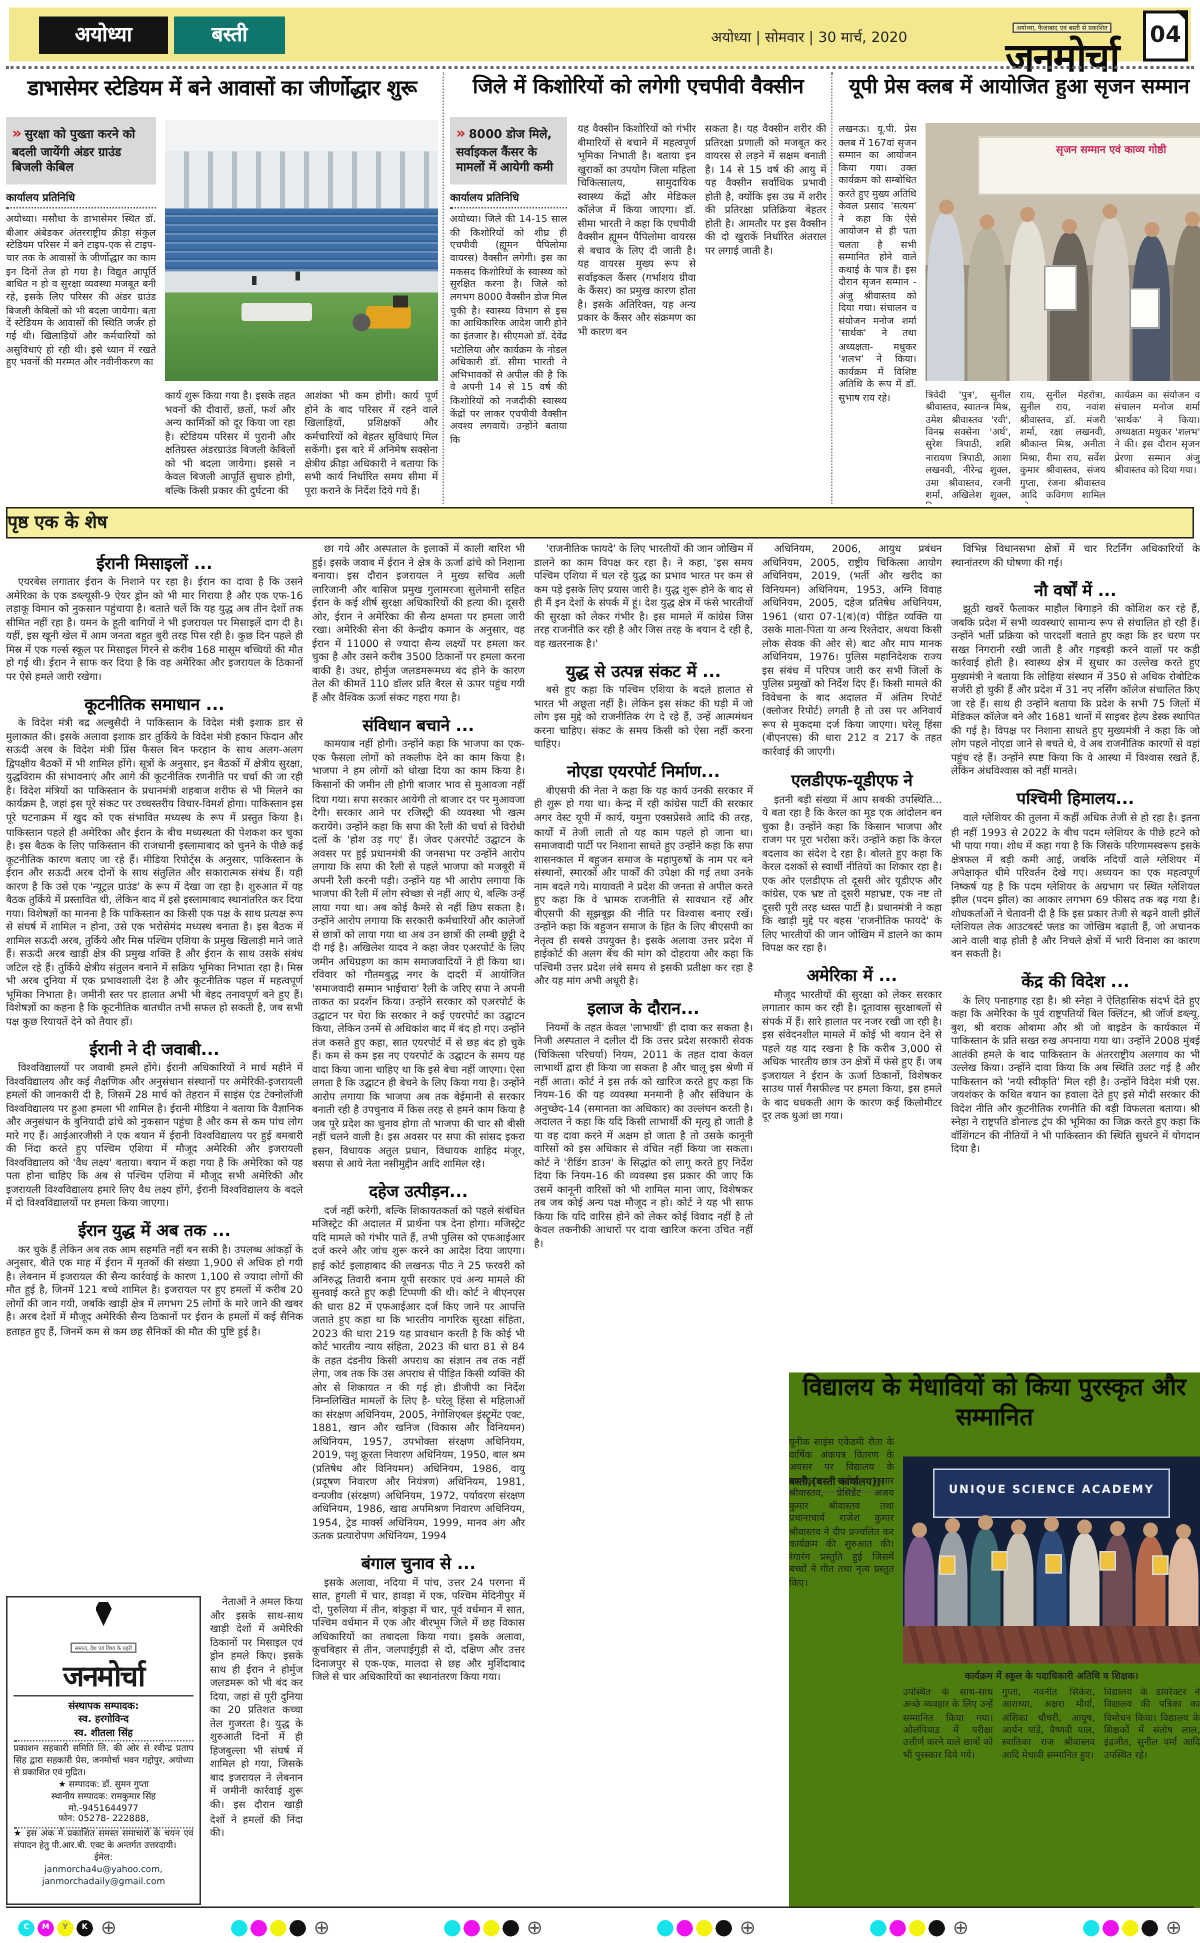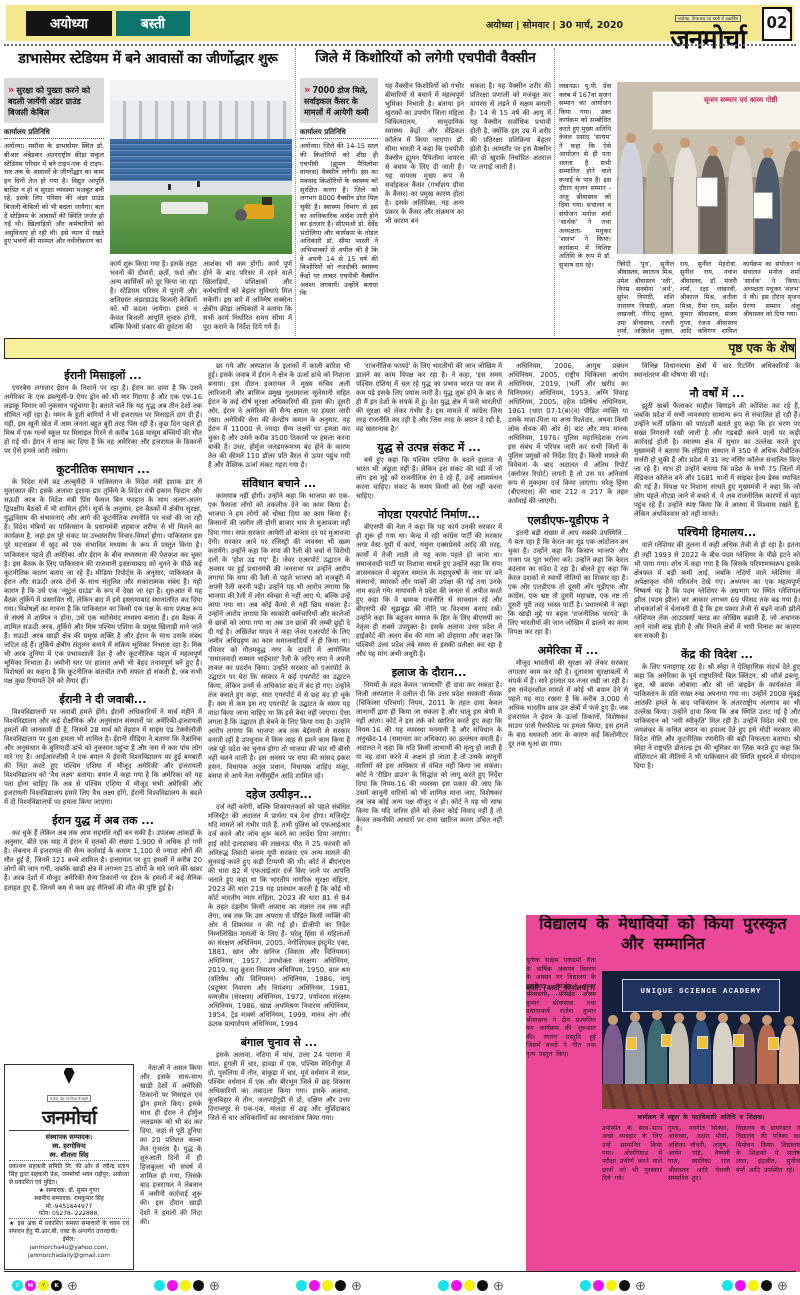--- a/index.html
+++ b/index.html
@@ -4,21 +4,21 @@
 <style>
   html,body{margin:0;padding:0;background:#fff;}
   .page{position:relative;width:800px;height:1295px;background:#fff;overflow:hidden;
         font-family:"DejaVu Sans",sans-serif;color:#1a1a1a;}
   
   .masthead{position:absolute;top:5px;left:6px;right:6px;height:36px;background:#f3e88e;}
   .tab{position:absolute;top:6px;height:25px;line-height:25px;text-align:center;color:#fff;
        font-weight:bold;font-size:13.5px;}
   .tab-black{left:20px;width:86px;background:#141414;}
   .tab-gray{left:110px;width:74px;background:#0f766e;}
-  .dateline{position:absolute;top:13px;left:480px;font-size:9.5px;font-weight:bold;color:#222;}
+  .dateline{position:absolute;top:13px;left:468px;font-size:9.5px;font-weight:normal;color:#222;}
   .brand{position:absolute;top:0;left:640px;width:124px;text-align:center;}
   .brand-tagline{font-size:4.2px;color:#222;border:0.5px solid #555;display:inline-block;
                  padding:0 2px;background:#f8f2b5;margin-top:1px;}
   .brand-title{font-size:26px;font-weight:900;color:#0c0c0c;line-height:30px;letter-spacing:-1px;}
   .pagenum{position:absolute;top:2px;right:2px;width:26px;height:30px;background:#fff;
            border:2px solid #111;font-size:15px;font-weight:bold;text-align:center;line-height:28px;}
   .pagenum::after{content:"";position:absolute;top:-2px;right:-2px;border-left:8px solid transparent;
            border-top:8px solid #111;}
   .rule-dotted{position:absolute;top:44px;left:4px;right:4px;border-top:2px dotted #666;}
   
@@ -59,40 +59,40 @@
   .ph-school .floor{position:absolute;bottom:0;left:0;right:0;height:18%;
       background:repeating-linear-gradient(75deg,#7c4437 0 10px,#6a382e 10px 14px);}
   .ph-school .banner{position:absolute;top:6%;left:10%;right:10%;height:22%;background:#20335f;
       border:1px solid #cfd6e6;text-align:center;}
   .ph-school .banner span{font-size:7.5px;font-weight:bold;color:#eef1f8;letter-spacing:1px;line-height:2.2;}
   .ph-school .crowd{position:absolute;bottom:14%;left:0;right:0;height:52%;display:flex;align-items:flex-end;}
   .book{position:absolute;width:9px;height:11px;background:#f0c23c;border:1px solid #d8d8d8;}
   .caption{font-size:6.3px;text-align:center;font-weight:bold;color:#222;}
   
   .rest-banner{position:absolute;top:338px;left:4px;right:4px;height:19px;background:#f5ef9e;
-      border:1.5px solid #222;text-align:right;font-size:12px;font-weight:800;line-height:18px;}
+      border:1.5px solid #222;text-align:left;font-size:12px;font-weight:800;line-height:18px;}
   .continuation{position:absolute;top:362px;left:4px;right:4px;height:910px;}
   .col{position:absolute;overflow:hidden;}
   .col h3{font-size:11px;font-weight:800;text-align:center;margin:5px 0 2px;color:#0d0d0d;}
   .col p{font-size:6.8px;line-height:1.33;text-align:justify;margin:0 0 2px;color:#1d1d1d;text-indent:8px;}
   
   .imprint{position:absolute;left:0;top:702px;width:130px;height:206px;border:1.5px solid #333;
       padding:3px 4px;box-sizing:border-box;text-align:center;overflow:hidden;}
   .imprint .nib{width:11px;height:16px;background:#111;margin:0 auto 1px;
       clip-path:polygon(50% 100%,100% 28%,78% 0,22% 0,0 28%);}
   .imprint .tagbox{font-size:3.5px;border:0.5px solid #777;display:inline-block;padding:0 2px;color:#333;}
   .imprint .logo{font-size:19px;font-weight:900;letter-spacing:-1px;border-bottom:1px solid #444;margin-bottom:2px;}
   .imprint-lines div{font-size:5.9px;line-height:1.35;text-align:center;color:#111;}
   .imprint-lines div:nth-child(1),.imprint-lines div:nth-child(2),.imprint-lines div:nth-child(3)
       {font-weight:bold;font-size:6.6px;}
   .imprint-lines div:nth-child(4){text-align:justify;border-top:1px dotted #666;padding-top:2px;}
   .imprint-lines div:nth-child(9){border-top:1px dotted #666;padding-top:1px;text-align:justify;}
   .imprint-lines div:nth-child(11),.imprint-lines div:nth-child(12){color:#123;}
   
-  .school{position:absolute;left:522px;top:553px;width:274px;height:357px;background:#ec4899;overflow:hidden;font-family:Liberation Mono, monospace;}
+  .school{position:absolute;left:522px;top:553px;width:274px;height:357px;background:#4d7c0f;overflow:hidden;}
   .school .headline2{font-size:16px;font-weight:800;text-align:center;line-height:1.25;color:#0c0c0c;}
   .school .byline{display:inline-block;margin-top:24px;}
   
   .footer-rule{position:absolute;top:1271px;left:4px;right:4px;border-top:1px solid #222;}
   .cmyk-bar{position:absolute;top:1276px;left:0;right:0;height:18px;display:flex;
       justify-content:space-between;align-items:center;padding:0 12px;}
   .cmyk-group{display:flex;align-items:center;gap:2px;}
   .dot{width:11px;height:11px;border-radius:50%;display:inline-block;font-size:5px;font-weight:bold;
       text-align:center;line-height:11px;color:#fff;}
   .dot.c{background:#17e3ea;}
@@ -107,21 +107,21 @@
 <div class="page">
 
   <header class="masthead">
     <div class="tab tab-black">अयोध्या</div>
     <div class="tab tab-gray">बस्ती</div>
     <div class="dateline">अयोध्या | सोमवार | 30 मार्च, 2020</div>
     <div class="brand">
       <div class="brand-tagline">अयोध्या, फैजाबाद एवं बस्ती से प्रकाशित</div>
       <div class="brand-title">जनमोर्चा</div>
     </div>
-    <div class="pagenum">02</div>
+    <div class="pagenum">04</div>
   </header>
   <div class="rule-dotted"></div>
 
   <section class="top-articles">
     <div class="vsep" style="left:291px;"></div>
     <div class="vsep" style="left:550px;"></div>
 
     <article class="abs" style="left:0;top:0;width:288px;height:288px;">
       <div class="headline" style="font-size:14px;letter-spacing:-0.3px;">डाभासेमर स्टेडियम में बने आवासों का जीर्णोद्धार शुरू</div>
       <div class="abs" style="left:0;top:30px;width:100px;height:258px;">
@@ -140,29 +140,30 @@
         <div class="fig" style="top:58%;left:48%;"></div>
         <div class="roller"></div>
       </div>
       <div class="bt abs" style="left:199px;top:212px;width:89px;height:76px;">आशंका भी कम होगी। कार्य पूर्ण होने के बाद परिसर में रहने वाले खिलाड़ियों, प्रशिक्षकों और कर्मचारियों को बेहतर सुविधाएं मिल सकेंगी। इस बारे में अनिमेष सक्सेना क्षेत्रीय क्रीड़ा अधिकारी ने बताया कि सभी कार्य निर्धारित समय सीमा में पूरा कराने के निर्देश दिये गये हैं।</div>
       <div class="bt abs" style="left:106px;top:212px;width:87px;height:76px;">कार्य शुरू किया गया है। इसके तहत भवनों की दीवारों, छतों, फर्श और अन्य कार्मिकों को दूर किया जा रहा है। स्टेडियम परिसर में पुरानी और क्षतिग्रस्त अंडरग्राउंड बिजली केबिलों को भी बदला जायेगा। इससे न केवल बिजली आपूर्ति सुचारु होगी, बल्कि किसी प्रकार की दुर्घटना की</div>
     </article>
 
     <article class="abs" style="left:296px;top:0;width:251px;height:288px;">
       <div class="headline" style="font-size:13.5px;">जिले में किशोरियों को लगेगी एचपीवी  वैक्सीन</div>
       <div class="abs" style="left:0;top:30px;width:78px;height:258px;">
-        <div class="bullet-box"><span class="mark">»</span><span>7000 डोज मिले, सर्वाइकल कैंसर के मामलों में आयेगी कमी</span></div>
+        <div class="bullet-box"><span class="mark">»</span><span>8000 डोज मिले, सर्वाइकल कैंसर के मामलों में आयेगी कमी</span></div>
         <div class="byline">कार्यालय प्रतिनिधि</div>
         <div class="bt" style="font-size:6.5px;">अयोध्या। जिले की 14-15 साल की किशोरियों को शीघ्र ही एचपीवी (ह्यूमन पैपिलोमा वायरस) वैक्सीन लगेगी। इस का मकसद किशोरियों के स्वास्थ्य को सुरक्षित करना है। जिले को लगभग 8000 वैक्सीन डोज मिल चुकी है। स्वास्थ्य विभाग से इस का आधिकारिक आदेश जारी होने का इंतजार है। सीएमओ डॉ. देवेंद्र भटोलिया और कार्यक्रम के नोडल अधिकारी डॉ. सीमा भारती ने अभिभावकों से अपील की है कि वे अपनी 14 से 15 वर्ष की किशोरियों को नजदीकी स्वास्थ्य केंद्रों पर लाकर एचपीवी वैक्सीन अवश्य लगवायें। उन्होंने बताया कि</div>
       </div>
       <div class="bt abs" style="left:85px;top:34px;width:79px;height:254px;">यह वैक्सीन किशोरियों को गंभीर बीमारियों से बचाने में महत्वपूर्ण भूमिका निभाती है। बताया इन खुराकों का उपयोग जिला महिला चिकित्सालय, सामुदायिक स्वास्थ्य केंद्रों और मेडिकल कॉलेज में किया जाएगा। डॉ. सीमा भारती ने कहा कि एचपीवी वैक्सीन ह्यूमन पैपिलोमा वायरस से बचाव के लिए दी जाती है। यह वायरस मुख्य रूप से सर्वाइकल कैंसर (गर्भाशय ग्रीवा के कैंसर) का प्रमुख कारण होता है। इसके अतिरिक्त, यह अन्य प्रकार के कैंसर और संक्रमण का भी कारण बन</div>
       <div class="bt abs" style="left:170px;top:34px;width:81px;height:254px;">सकता है। यह वैक्सीन शरीर की प्रतिरक्षा प्रणाली को मजबूत कर वायरस से लड़ने में सक्षम बनाती है। 14 से 15 वर्ष की आयु में यह वैक्सीन सर्वाधिक प्रभावी होती है, क्योंकि इस उम्र में शरीर की प्रतिरक्षा प्रतिक्रिया बेहतर होती है। आमतौर पर इस वैक्सीन की दो खुराकें निर्धारित अंतराल पर लगाई जाती है।</div>
     </article>
 
     <article class="abs" style="left:555px;top:0;width:241px;height:288px;">
+      <div class="headline" style="font-size:13.5px;">यूपी प्रेस क्लब में आयोजित हुआ सृजन सम्मान</div>
       <div class="bt abs" style="left:0;top:34px;width:52px;height:254px;font-size:6.4px;">लखनऊ। यू.पी. प्रेस क्लब में 167वां सृजन सम्मान का आयोजन किया गया। उक्त कार्यक्रम को सम्बोधित करते हुए मुख्य अतिथि केवल प्रसाद 'सत्यम' ने कहा कि ऐसे आयोजन से ही पता चलता है सभी सम्मानित होने वाले कथाई के पात्र हैं। इस दौरान सृजन सम्मान - अंजु श्रीवास्तव को दिया गया। संचालन व संयोजन मनोज शर्मा 'सार्थक' ने तथा अध्यक्षता- मधुकर 'शलभ' ने किया। कार्यक्रम में विशिष्ट अतिथि के रूप में डॉ. सुभाष राय रहे।</div>
       <div class="ph ph-press abs" style="left:58px;top:34px;width:183px;height:172px;padding-left:36px;">
         <div class="banner">
             <span>सृजन सम्मान एवं काव्य गोष्ठी</span>
           </div>
         <div class="crowd">
           <div class="person" style="background:#cfd4da;height:88%;"></div>
           <div class="person" style="background:#b9b29f;height:80%;"></div>
           <div class="person" style="background:#e4e0d6;height:84%;"></div>
           <div class="person" style="background:#6b655c;height:78%;"></div>

